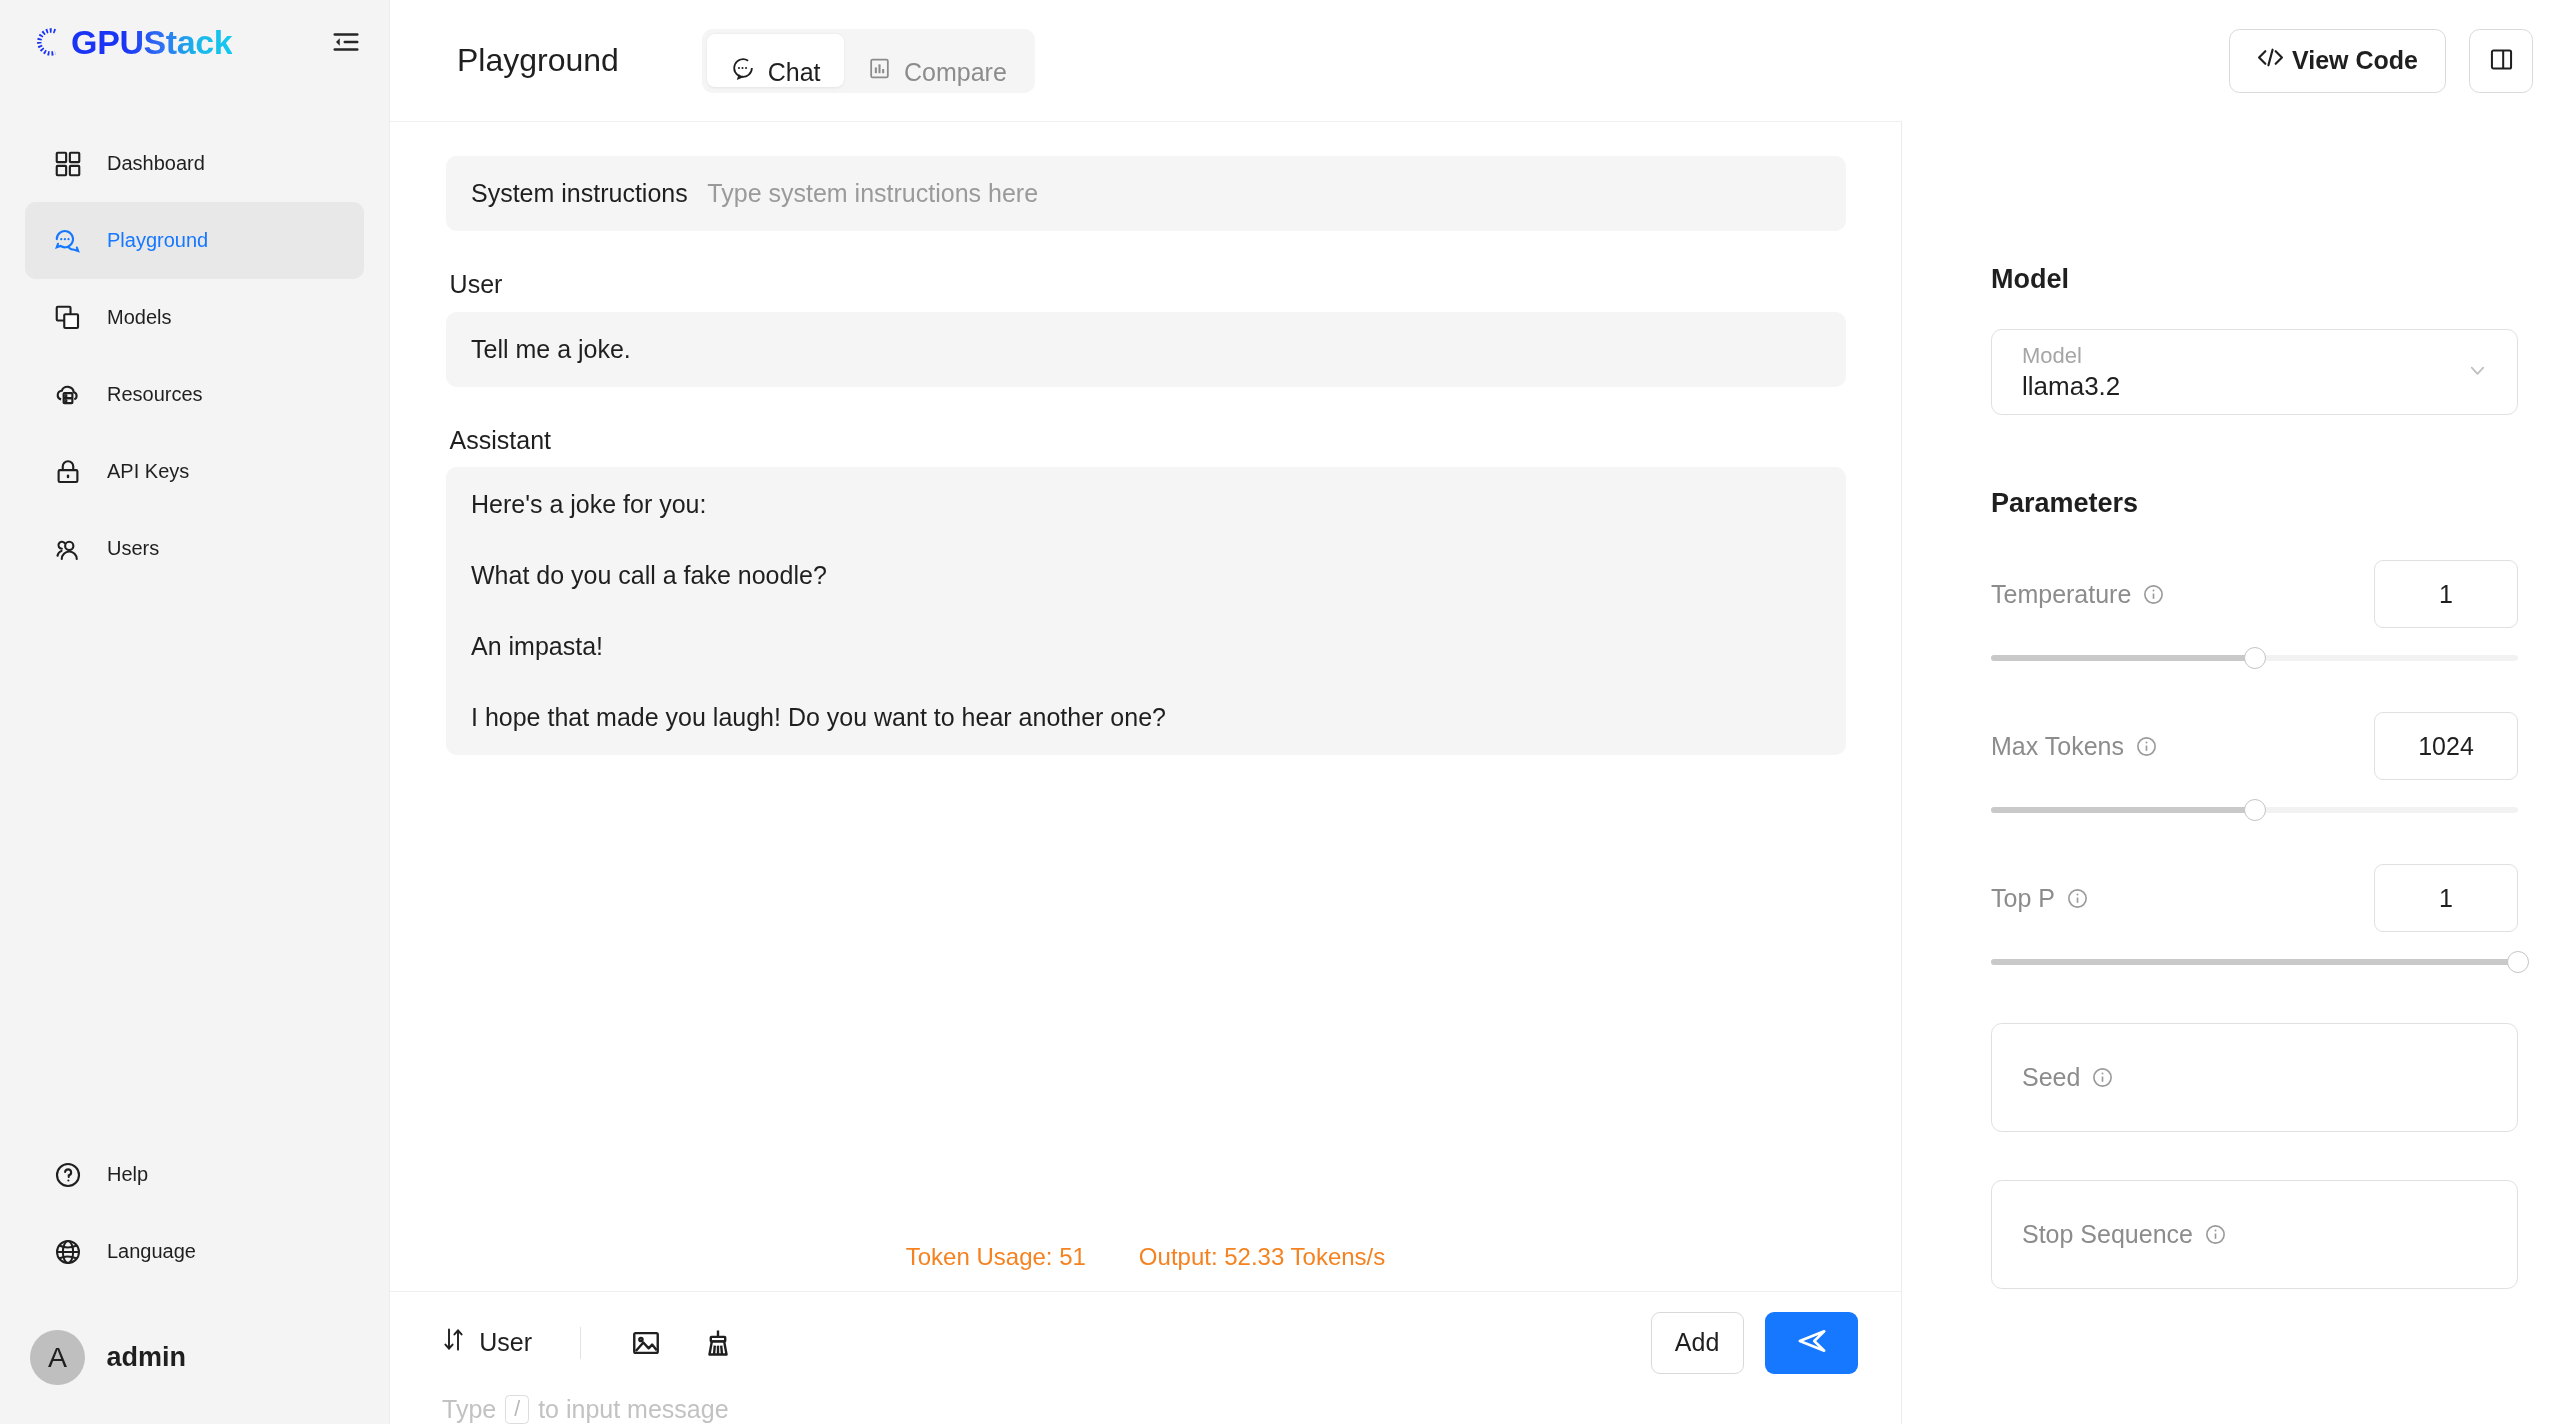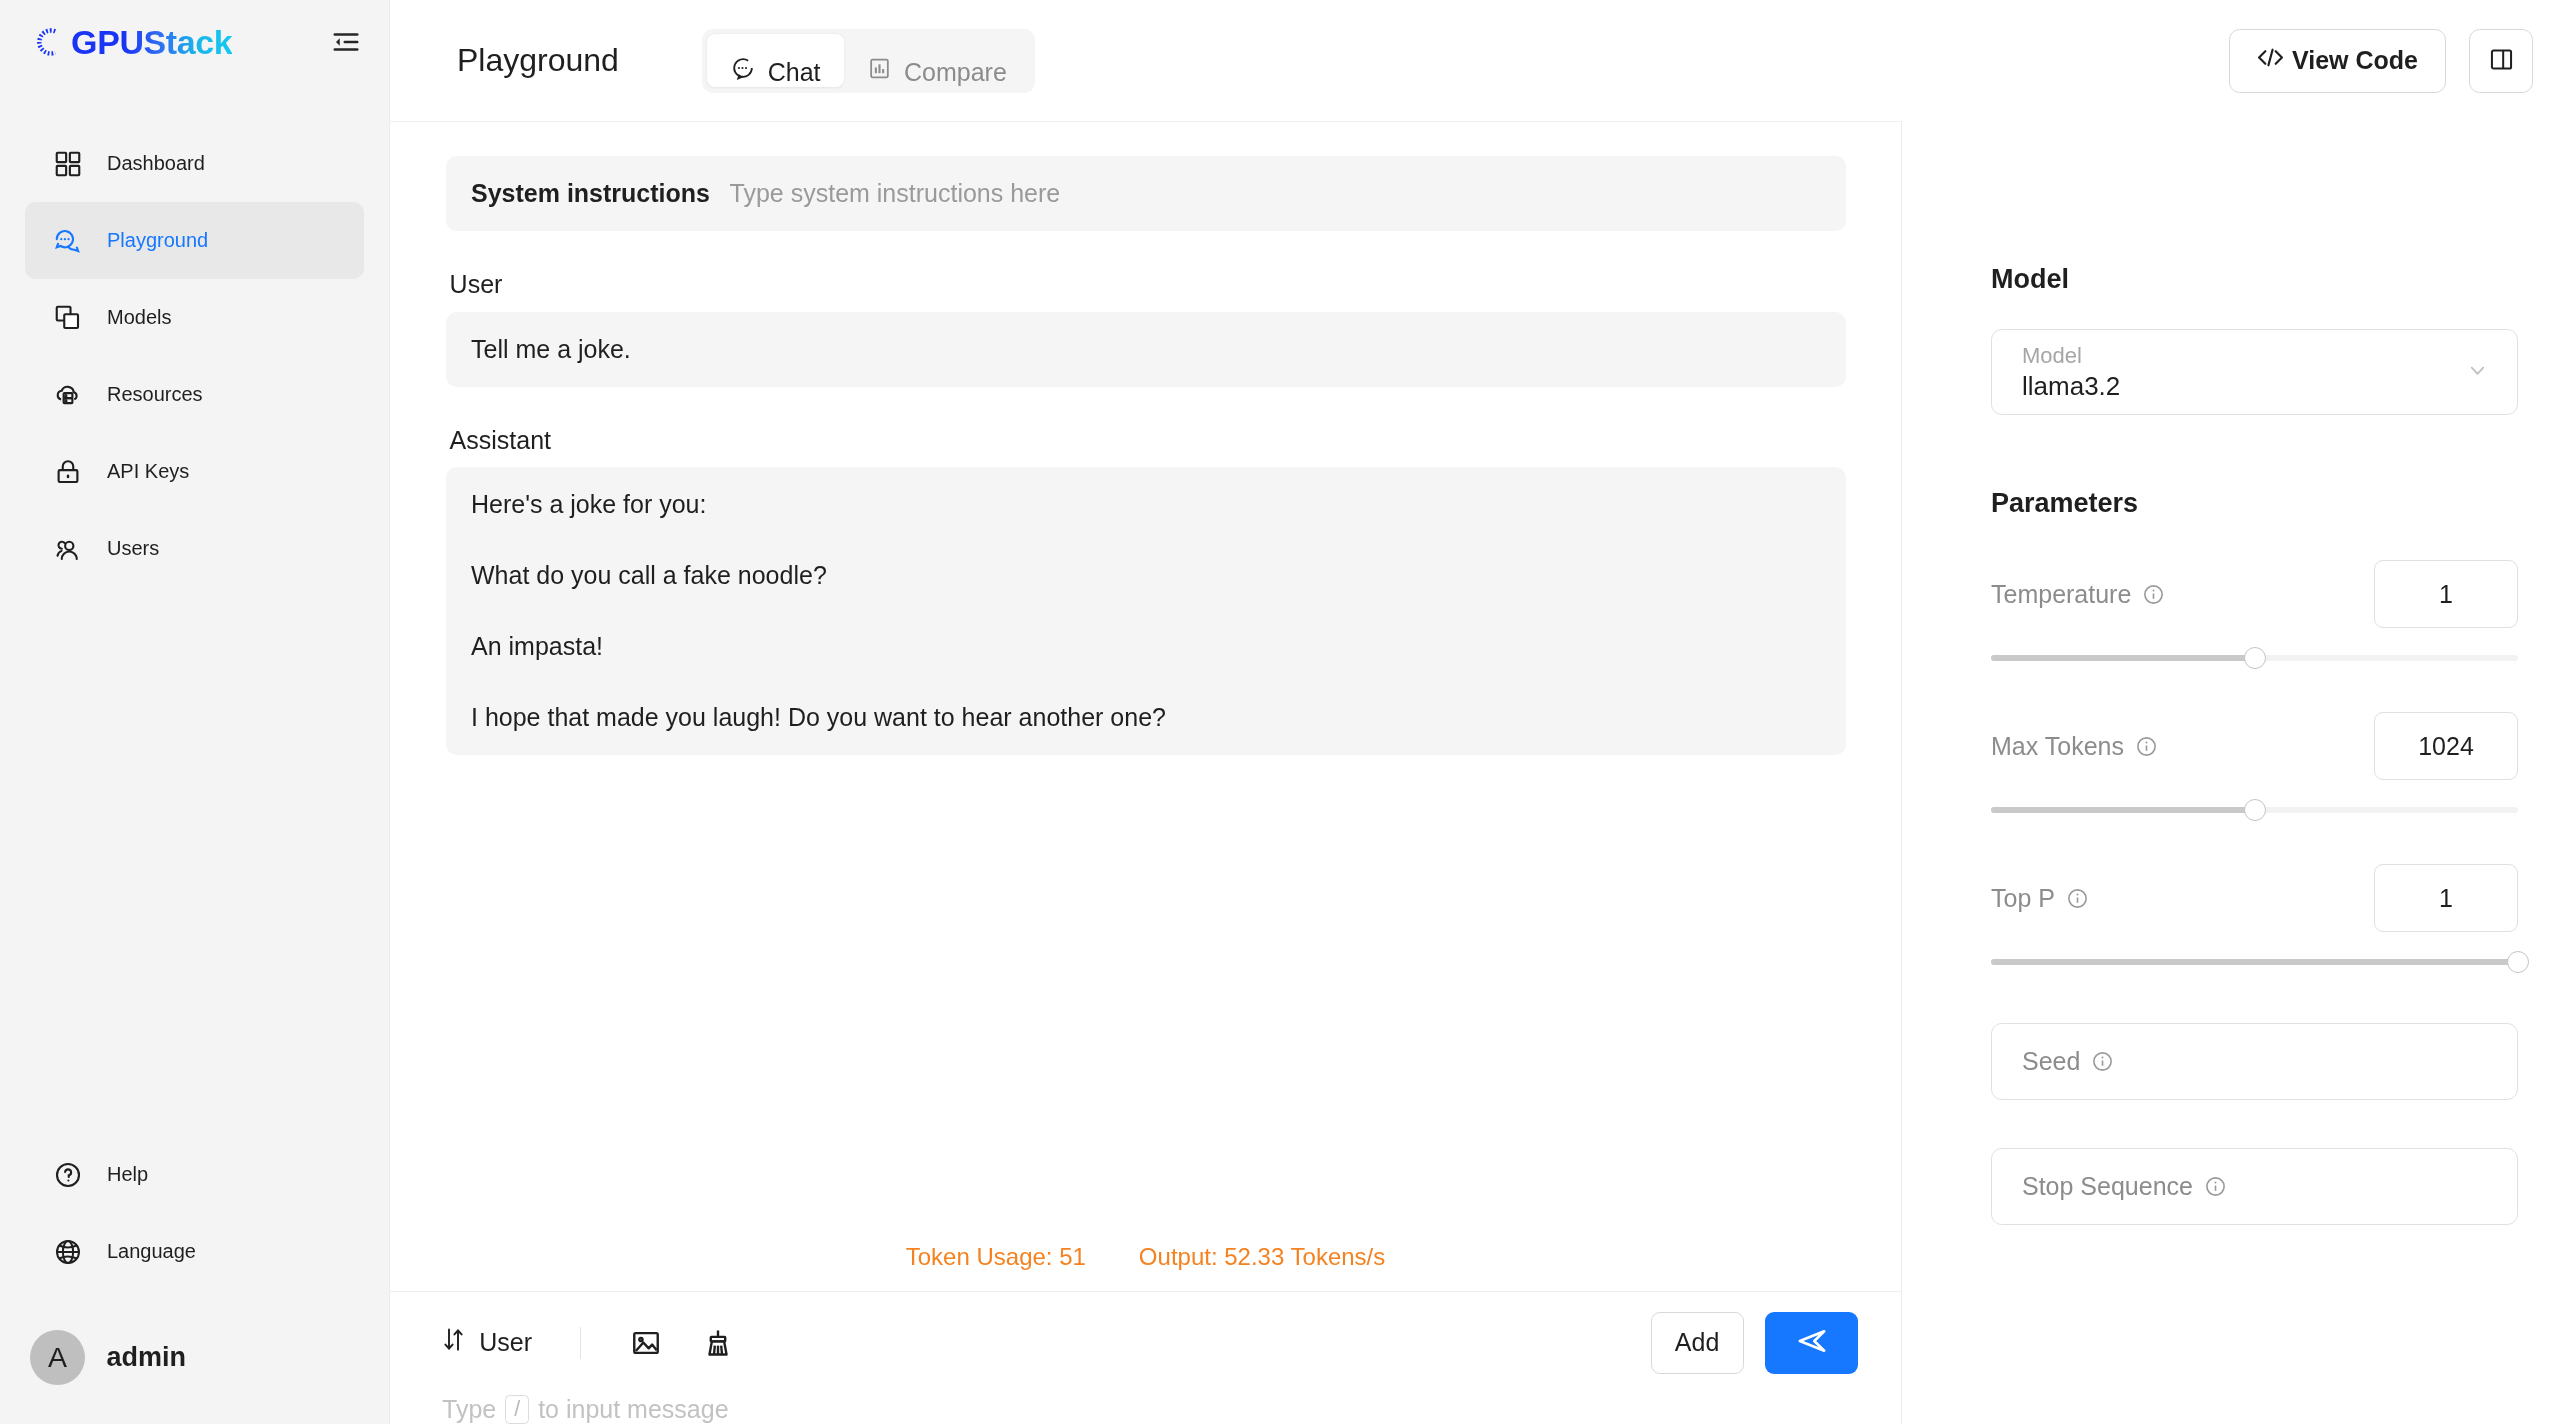--- a/index.html
+++ b/index.html
@@ -93,21 +93,21 @@
   .body-area { flex: 1; display: flex; min-height: 0; }
   .chat-col { flex: 1; display: flex; flex-direction: column; min-width: 0; border-top: 0.9px solid #efefef; }
   .chat-scroll { flex: 1; overflow: hidden; padding: 34px 55px 0 446px; }
   .chat-inner { max-width: 1408px; margin-left: -390px; }
 
   .sysbar {
     background: #f5f5f5; border-radius: 10.7px;
     height: 75px; display: flex; align-items: center; gap: 19.6px;
     padding: 0 25px; margin-bottom: 39px;
   }
-  .sys-label { font-size: 25px; font-weight: bold; color: #1f1f1f; }
+  .sys-label { font-size: 25px; font-weight: normal; color: #1f1f1f; }
   .sys-ph { font-size: 25px; color: #9a9a9a; }
 
   .role-label { font-size: 25px; color: #1f1f1f; margin: 0 0 12.5px 3.6px; }
   .msg-bubble {
     background: #f5f5f5; border-radius: 10.7px;
     padding: 25px; margin-bottom: 39px;
   }
   .msg-bubble p { font-size: 25px; color: #1f1f1f; line-height: 1.0; }
   .msg-bubble p + p { margin-top: 46px; }
 
@@ -165,21 +165,21 @@
     font-size: 25px; color: #1f1f1f; background: #fff; cursor: text;
   }
   .slider { position: relative; height: 27px; margin-top: 16px; }
   .track { position: absolute; top: 10.7px; left: 0; right: 0; height: 6.2px; border-radius: 3.6px; background: #f2f2f2; }
   .fill { position: absolute; top: 10.7px; left: 0; height: 6.2px; border-radius: 3.6px; background: #c9c9c9; }
   .thumb {
     position: absolute; top: 2.7px; width: 22px; height: 22px; border-radius: 50%;
     background: #fff; border: 1.8px solid #c4c4c4; transform: translateX(-50%); cursor: pointer;
   }
   .tall-box {
-    border: 0.9px solid #e0e0e0; border-radius: 10.7px; height: 77px;
+    border: 0.9px solid #e0e0e0; border-radius: 10.7px; height: 109px;
     margin-top: 48px; padding: 0 30px; display: flex; align-items: center;
     font-size: 25px; color: #8c8c8c; gap: 10.7px; cursor: text;
   }
   .info { width: 23px; height: 23px; display: inline-flex; flex: 0 0 23px; }
 </style>
 </head>
 <body>
 
 <div class="app">
 

